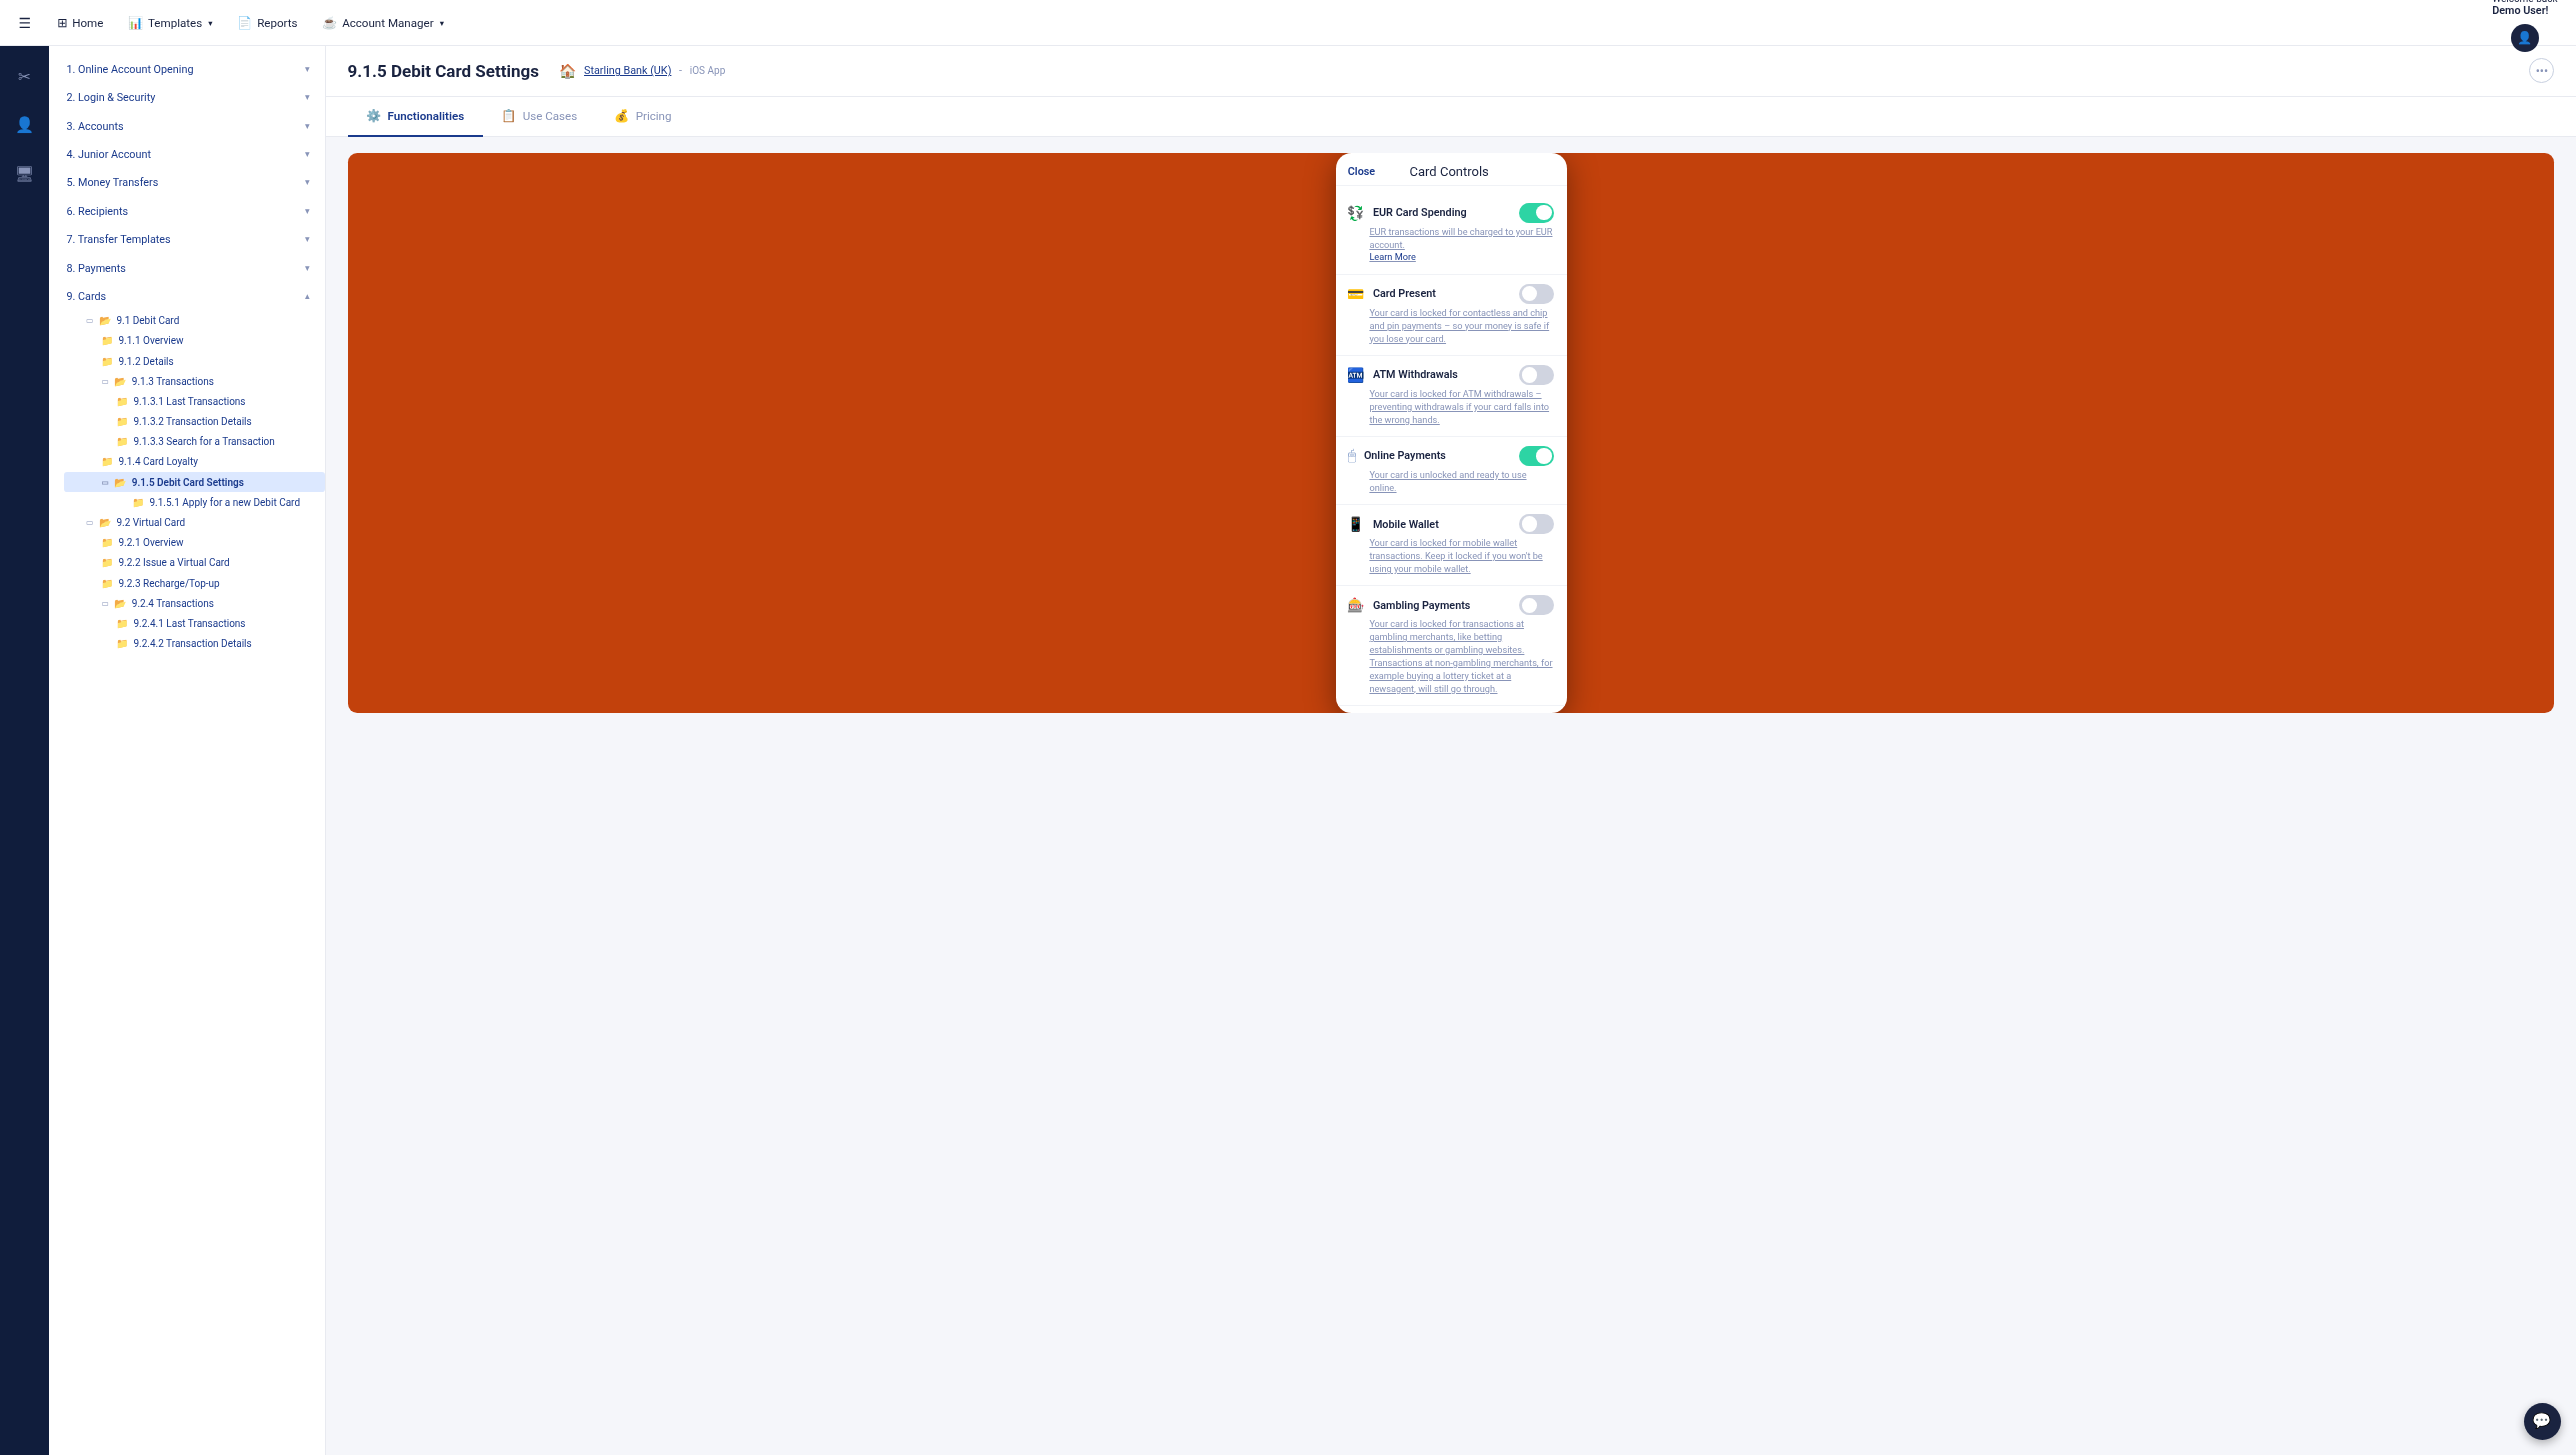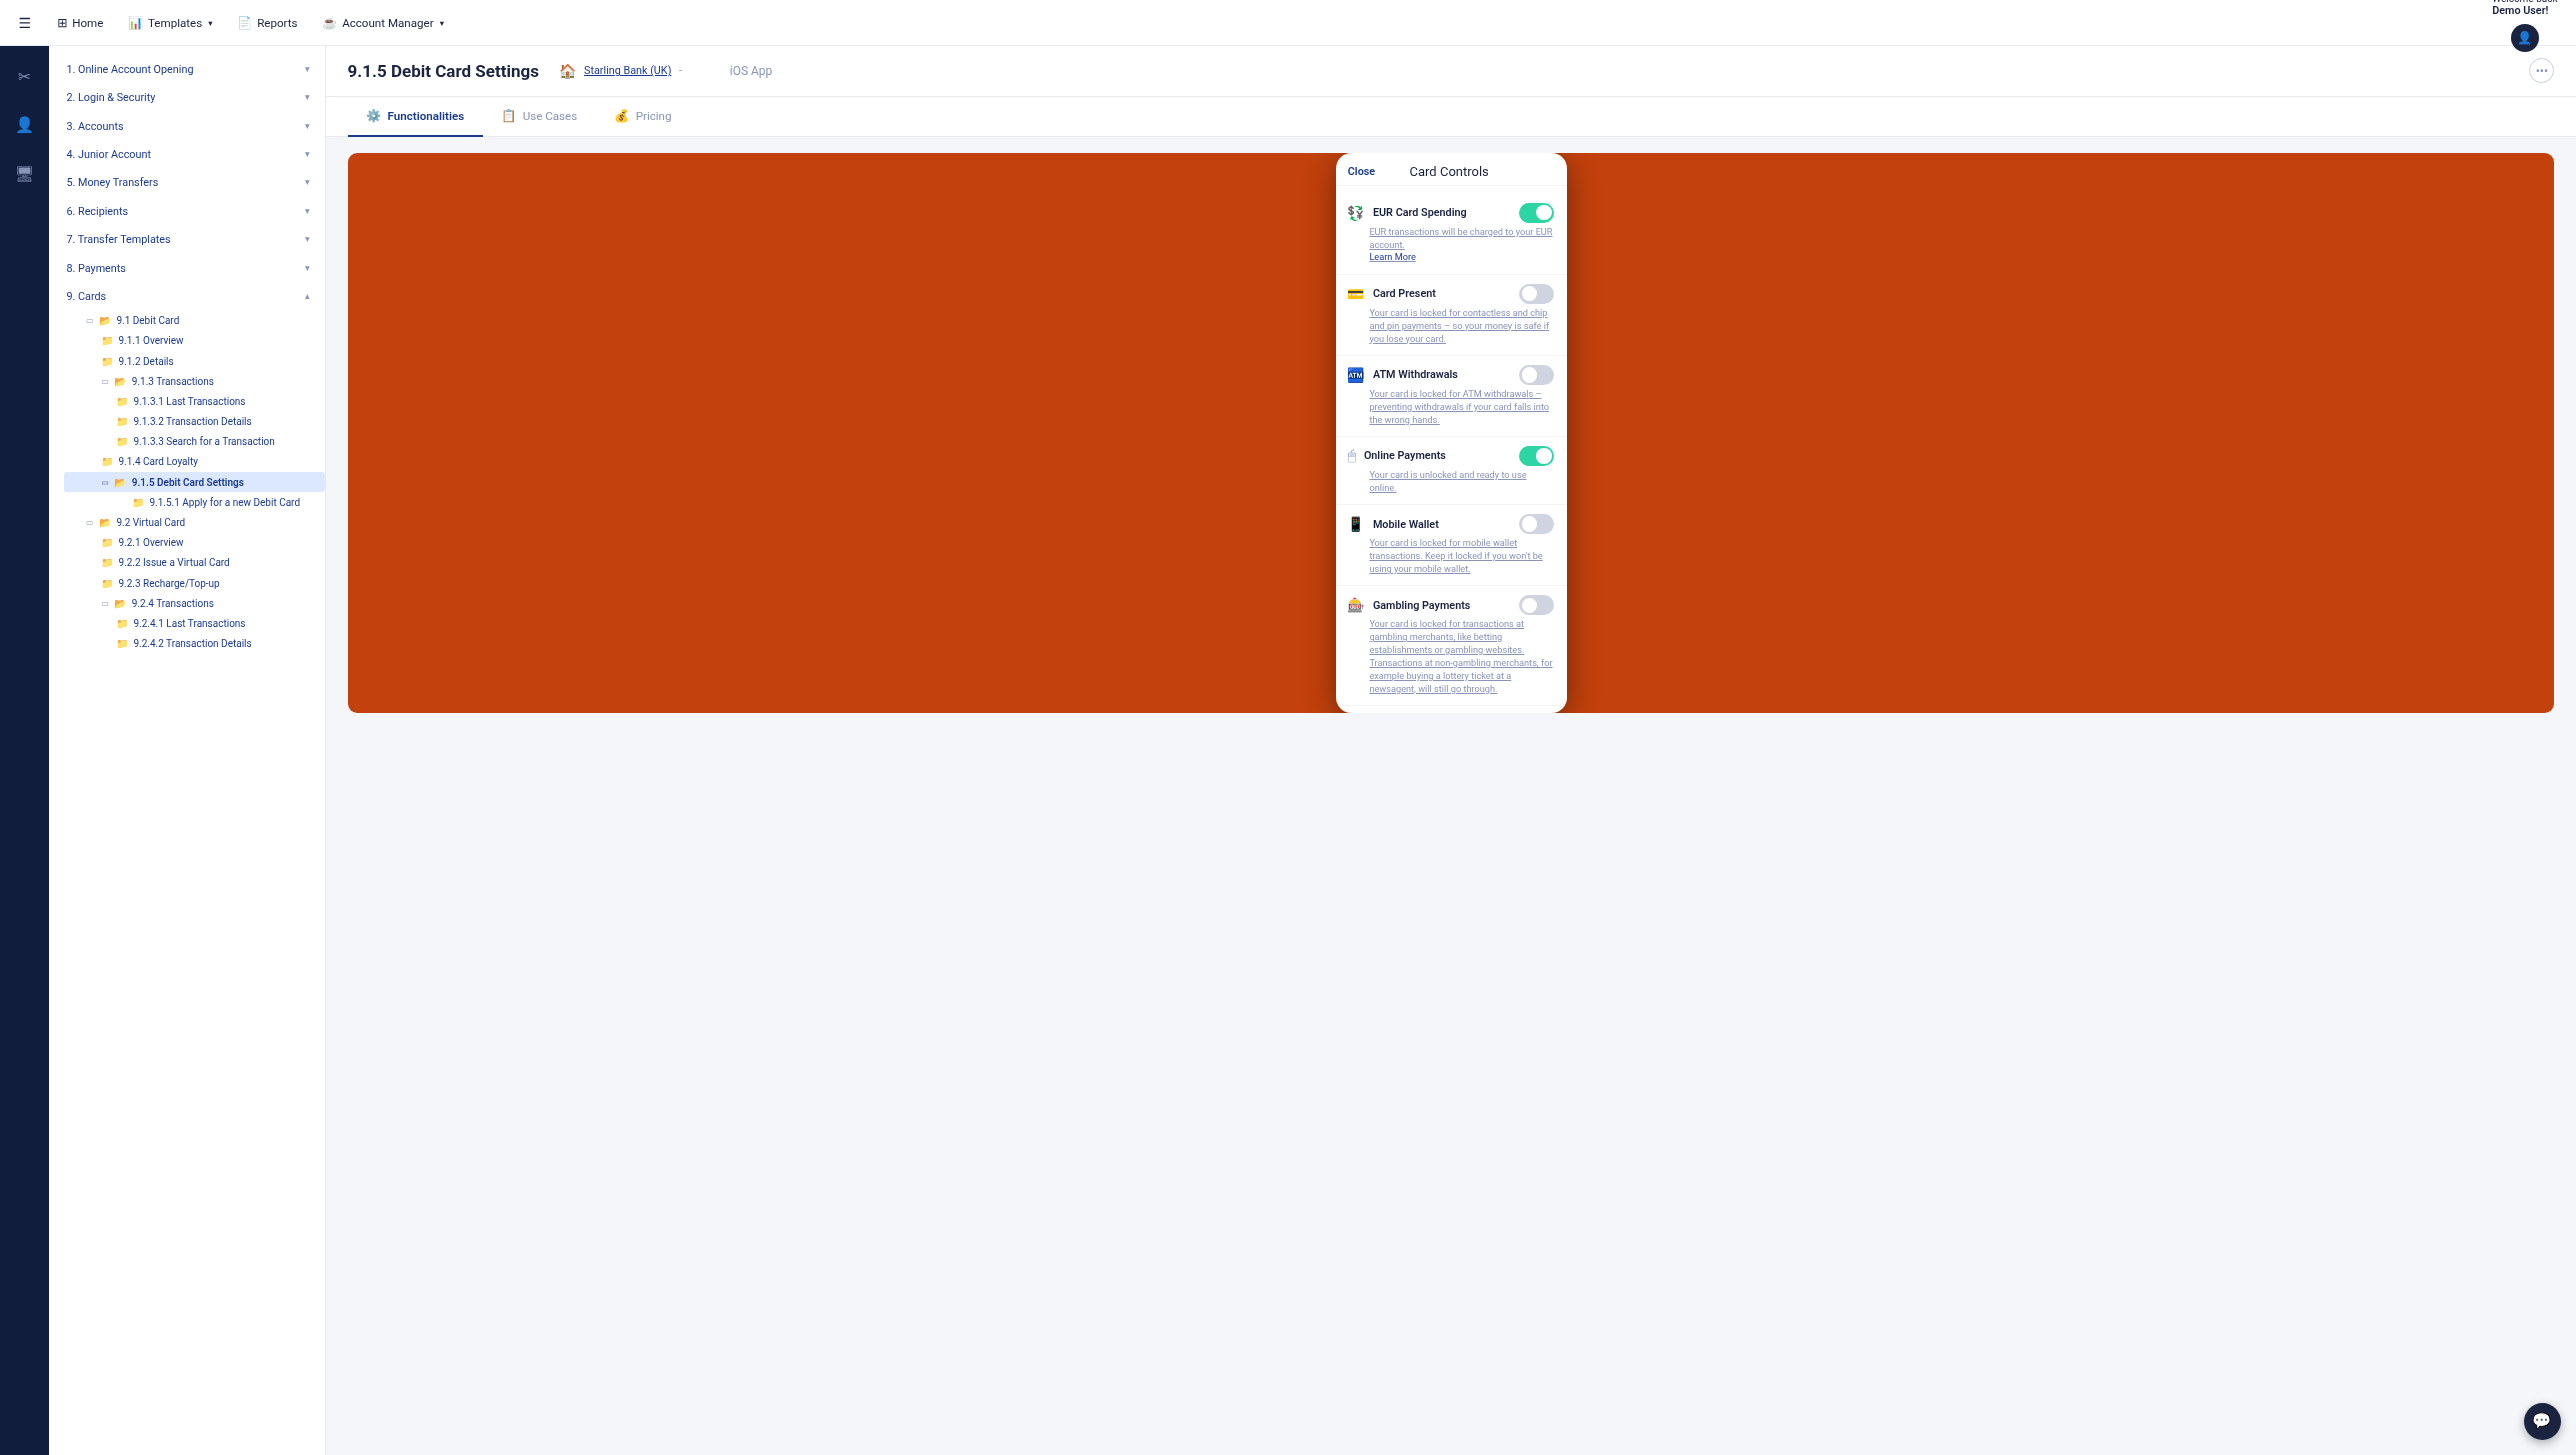--- a/index.html
+++ b/index.html
@@ -56,21 +56,21 @@
 
     
     .breadcrumb-bar {
       display: flex; align-items: center; gap: 7.7px;
       padding: 12.3px 21.6px; background: #fff; border-bottom: 0.8px solid #e8eaf0;
     }
     .breadcrumb-bar h1 { font-size: 17px; font-weight: 700; color: #1a2340; margin-right: 12.3px; }
     .breadcrumb-home { font-size: 14px; color: #8894b8; cursor: pointer; }
     .breadcrumb-sep { color: #8894b8; font-size: 10.8px; }
     .breadcrumb-link { color: #1a3a8c; font-size: 10.8px; cursor: pointer; text-decoration: underline; }
-    .breadcrumb-text { color: #8894b8; font-size: 12px; margin-left: 40px; }
+    .breadcrumb-text { color: #8894b8; font-size: 10px; }
     .breadcrumb-more {
       margin-left: auto; width: 25px; height: 25px; border-radius: 50%;
       border: 0.8px solid #c8d0e0; display: flex; align-items: center; justify-content: center;
       cursor: pointer; font-size: 12.3px; color: #8894b8;
     }
 
     
     .tabs-bar {
       display: flex; align-items: center; gap: 0;
       padding: 0 21.6px; background: #fff; border-bottom: 0.8px solid #e8eaf0;

